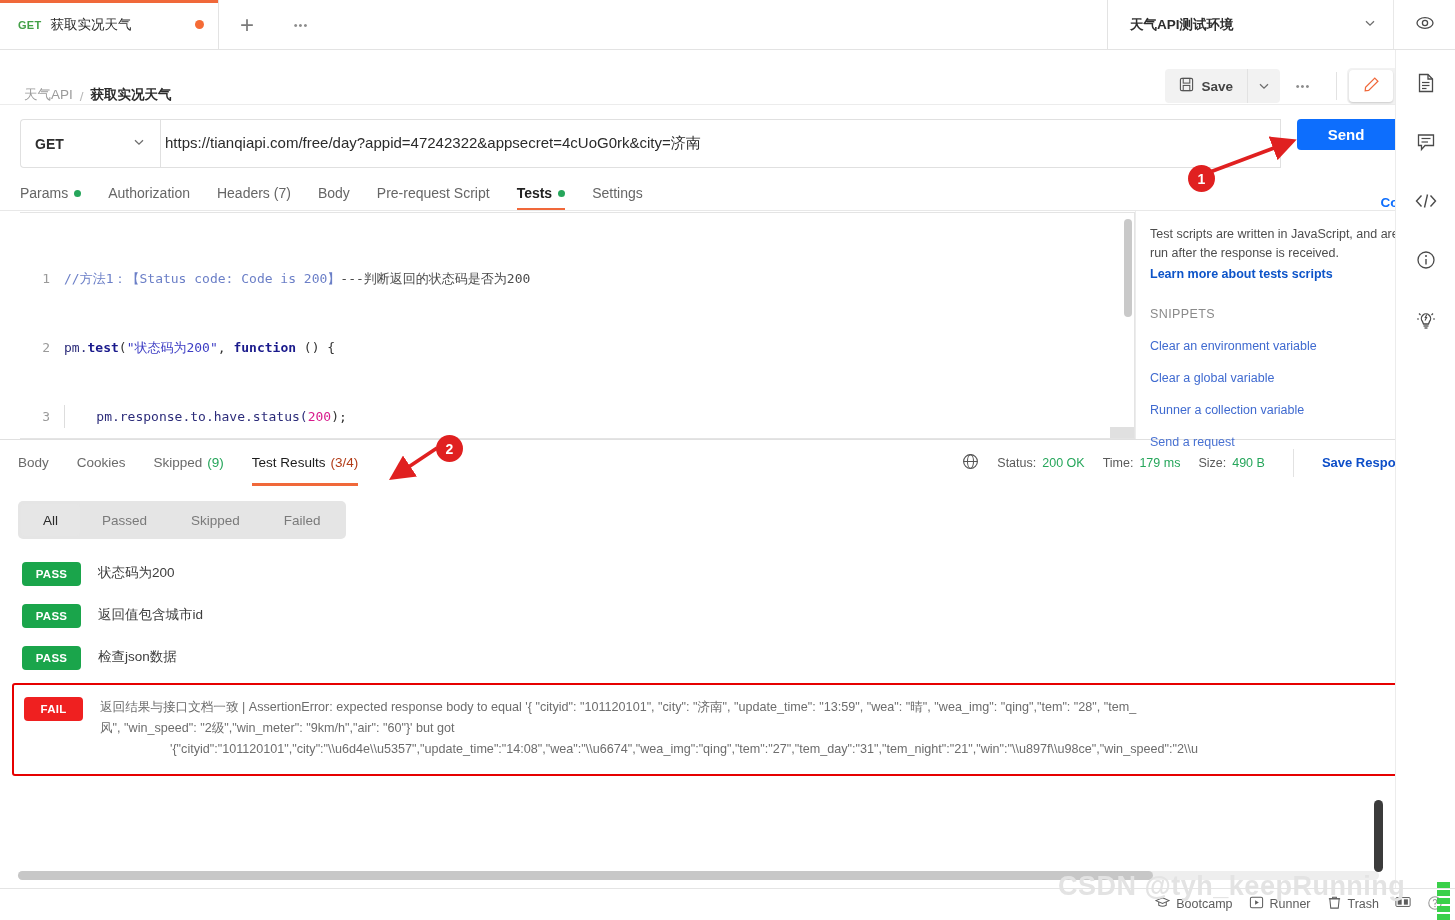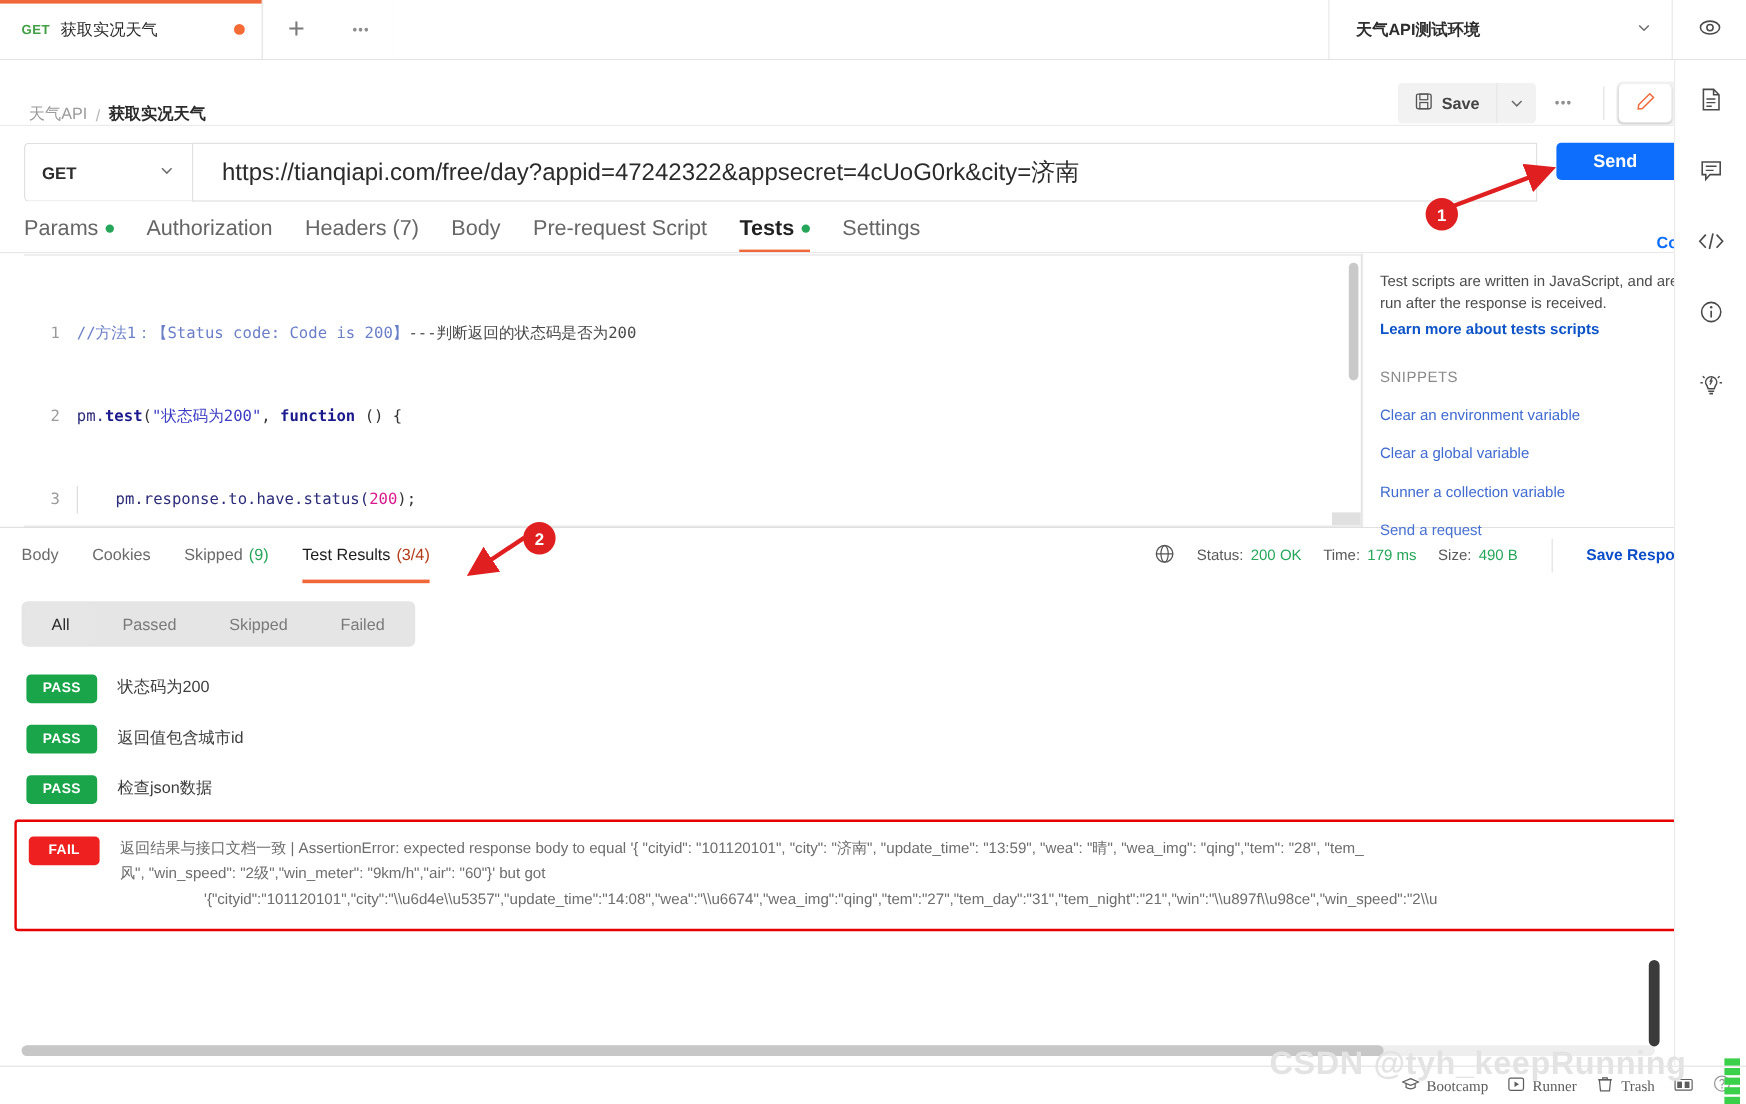--- a/index.html
+++ b/index.html
@@ -74,39 +74,39 @@
   
   .urlbar { display:flex; padding:14px 18px 0 20px; align-items:stretch; }
   .method-box {
     width:140px; height:49px; border:1px solid #e0e0e0; border-right:none;
     border-radius:4px 0 0 4px; background:#fff; display:flex; align-items:center;
     padding:0 14px;
   }
   .method-text { font-size:14px; font-weight:bold; color:#2d2d2d; flex:1; }
   .url-box {
     flex:1; height:49px; border:1px solid #e0e0e0; background:#fff;
-    display:flex; align-items:center; padding:0 24px; font-size:20px; color:#2b2b2b;
+    display:flex; align-items:center; padding:0 4px; font-size:15px; color:#2b2b2b;
   }
   .send-group { display:flex; margin-left:16px; }
   .send-btn {
     background:#0d6efd; color:#fff; width:98px; height:31px; display:flex;
     align-items:center; justify-content:center; font-size:15px; font-weight:bold;
     border-radius:4px 0 0 4px;
     text-align:center;
   }
   .send-caret {
     background:#0d6efd; color:#fff; width:42px; height:49px; display:flex;
     align-items:center; justify-content:center; border-radius:0 4px 4px 0;
     border-left:1px solid #2f82fd;
   }
 
   
   .reqtabs { display:flex; align-items:flex-end; padding:14px 0 0 20px; gap:0; height:42px; }
   .rtab { padding:0 17px 9px 0; margin-right:10px; display:flex; align-items:center; gap:6px;
-          font-size:18px; color:#666; position:relative; }
+          font-size:14px; color:#666; position:relative; }
   .rtab.active { color:#212121; font-weight:bold; }
   .rtab.active::after {
     content:""; position:absolute; left:0; right:17px; bottom:0; height:2.5px; background:#f0683a;
   }
   .dot-green { width:7px; height:7px; border-radius:50%; background:#26a65b; display:inline-block; }
   .cookies-link { margin-left:auto; color:#0d6efd; font-weight:bold; font-size:13.5px; padding-right:22px; }
   .reqtabs-line { height:1px; background:#e8e8e8; margin:0; }
 
   
   .editor-wrap { display:flex; height:228px; }
@@ -200,21 +200,21 @@
   .bottom-scroll-area { position:absolute; left:0; right:62px; bottom:33px; height:22px; }
   .bs-track { position:absolute; left:18px; right:14px; top:6px; height:9px; background:#eee; border-radius:5px; }
   .bs-thumb { position:absolute; left:18px; width:1135px; top:6px; height:9px; background:#c7c7c7; border-radius:5px; }
   .vscroll-right { position:absolute; right:72px; bottom:48px; width:9px; height:72px; background:#3b3b3b; border-radius:5px; }
 
   
   .statusbar {
     position:absolute; left:0; right:0; bottom:0; height:32px; background:#fff;
     border-top:1px solid #e4e4e4; display:flex; align-items:center; padding:0 12px;
   }
-  .sb-right { margin-left:auto; display:flex; align-items:flex-end; gap:16px; color:#5d5d5d; font-size:12.5px;font-family:Liberation Serif, serif; }
+  .sb-right { margin-left:auto; display:flex; align-items:flex-start; gap:16px; color:#5d5d5d; font-size:12.5px; }
   .sb-item { display:flex; align-items:center; gap:6px; }
 
   
   .rail {
     position:absolute; right:0; top:50px; bottom:32px; width:60px;
     border-left:1px solid #ececec; background:#fff; display:flex;
     flex-direction:column; align-items:center; padding-top:22px; gap:34px;
   }
   .rail-icon { color:#4a4a4a; }
 

